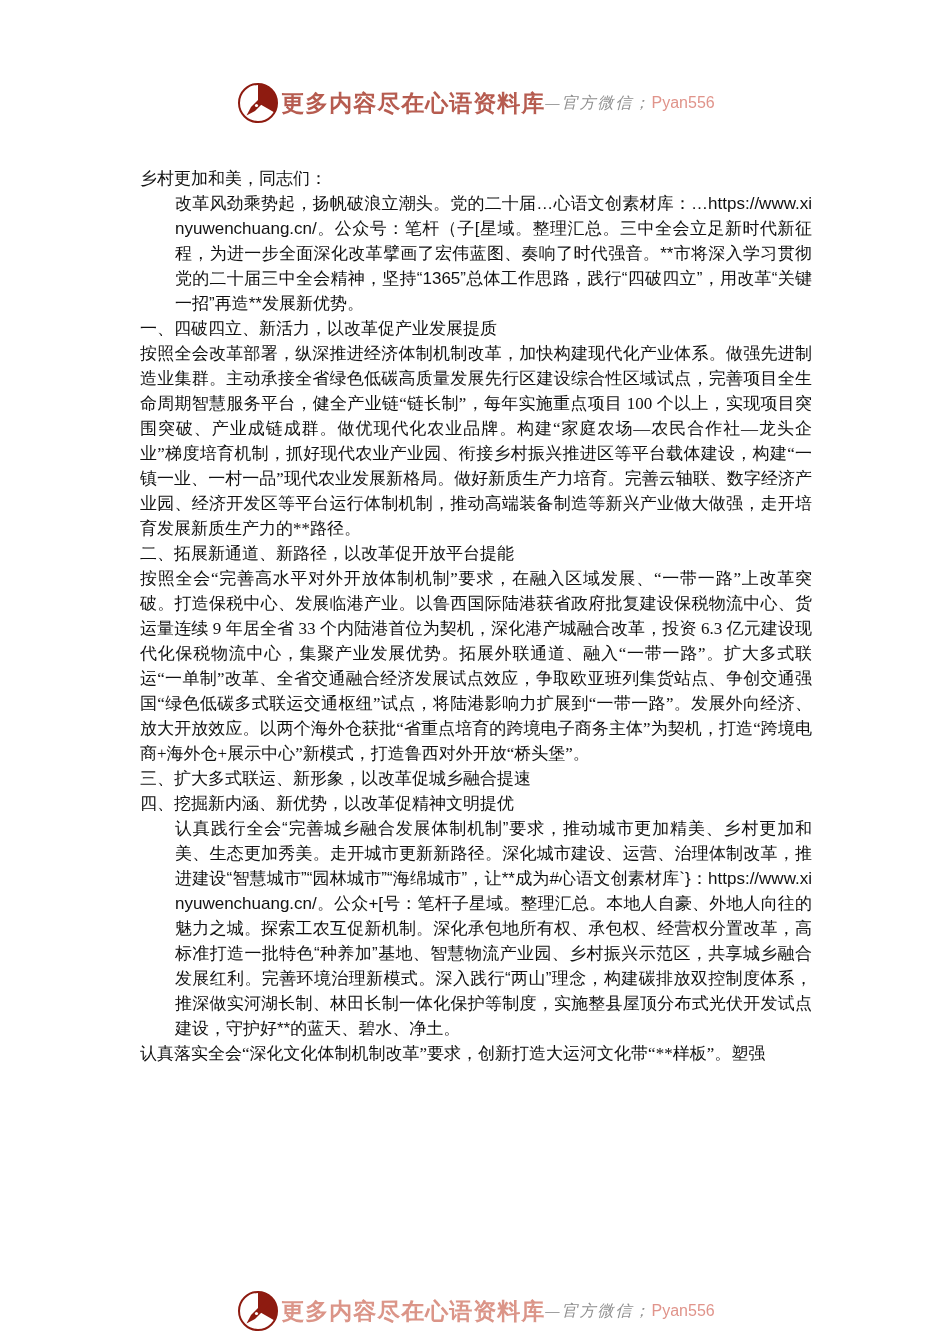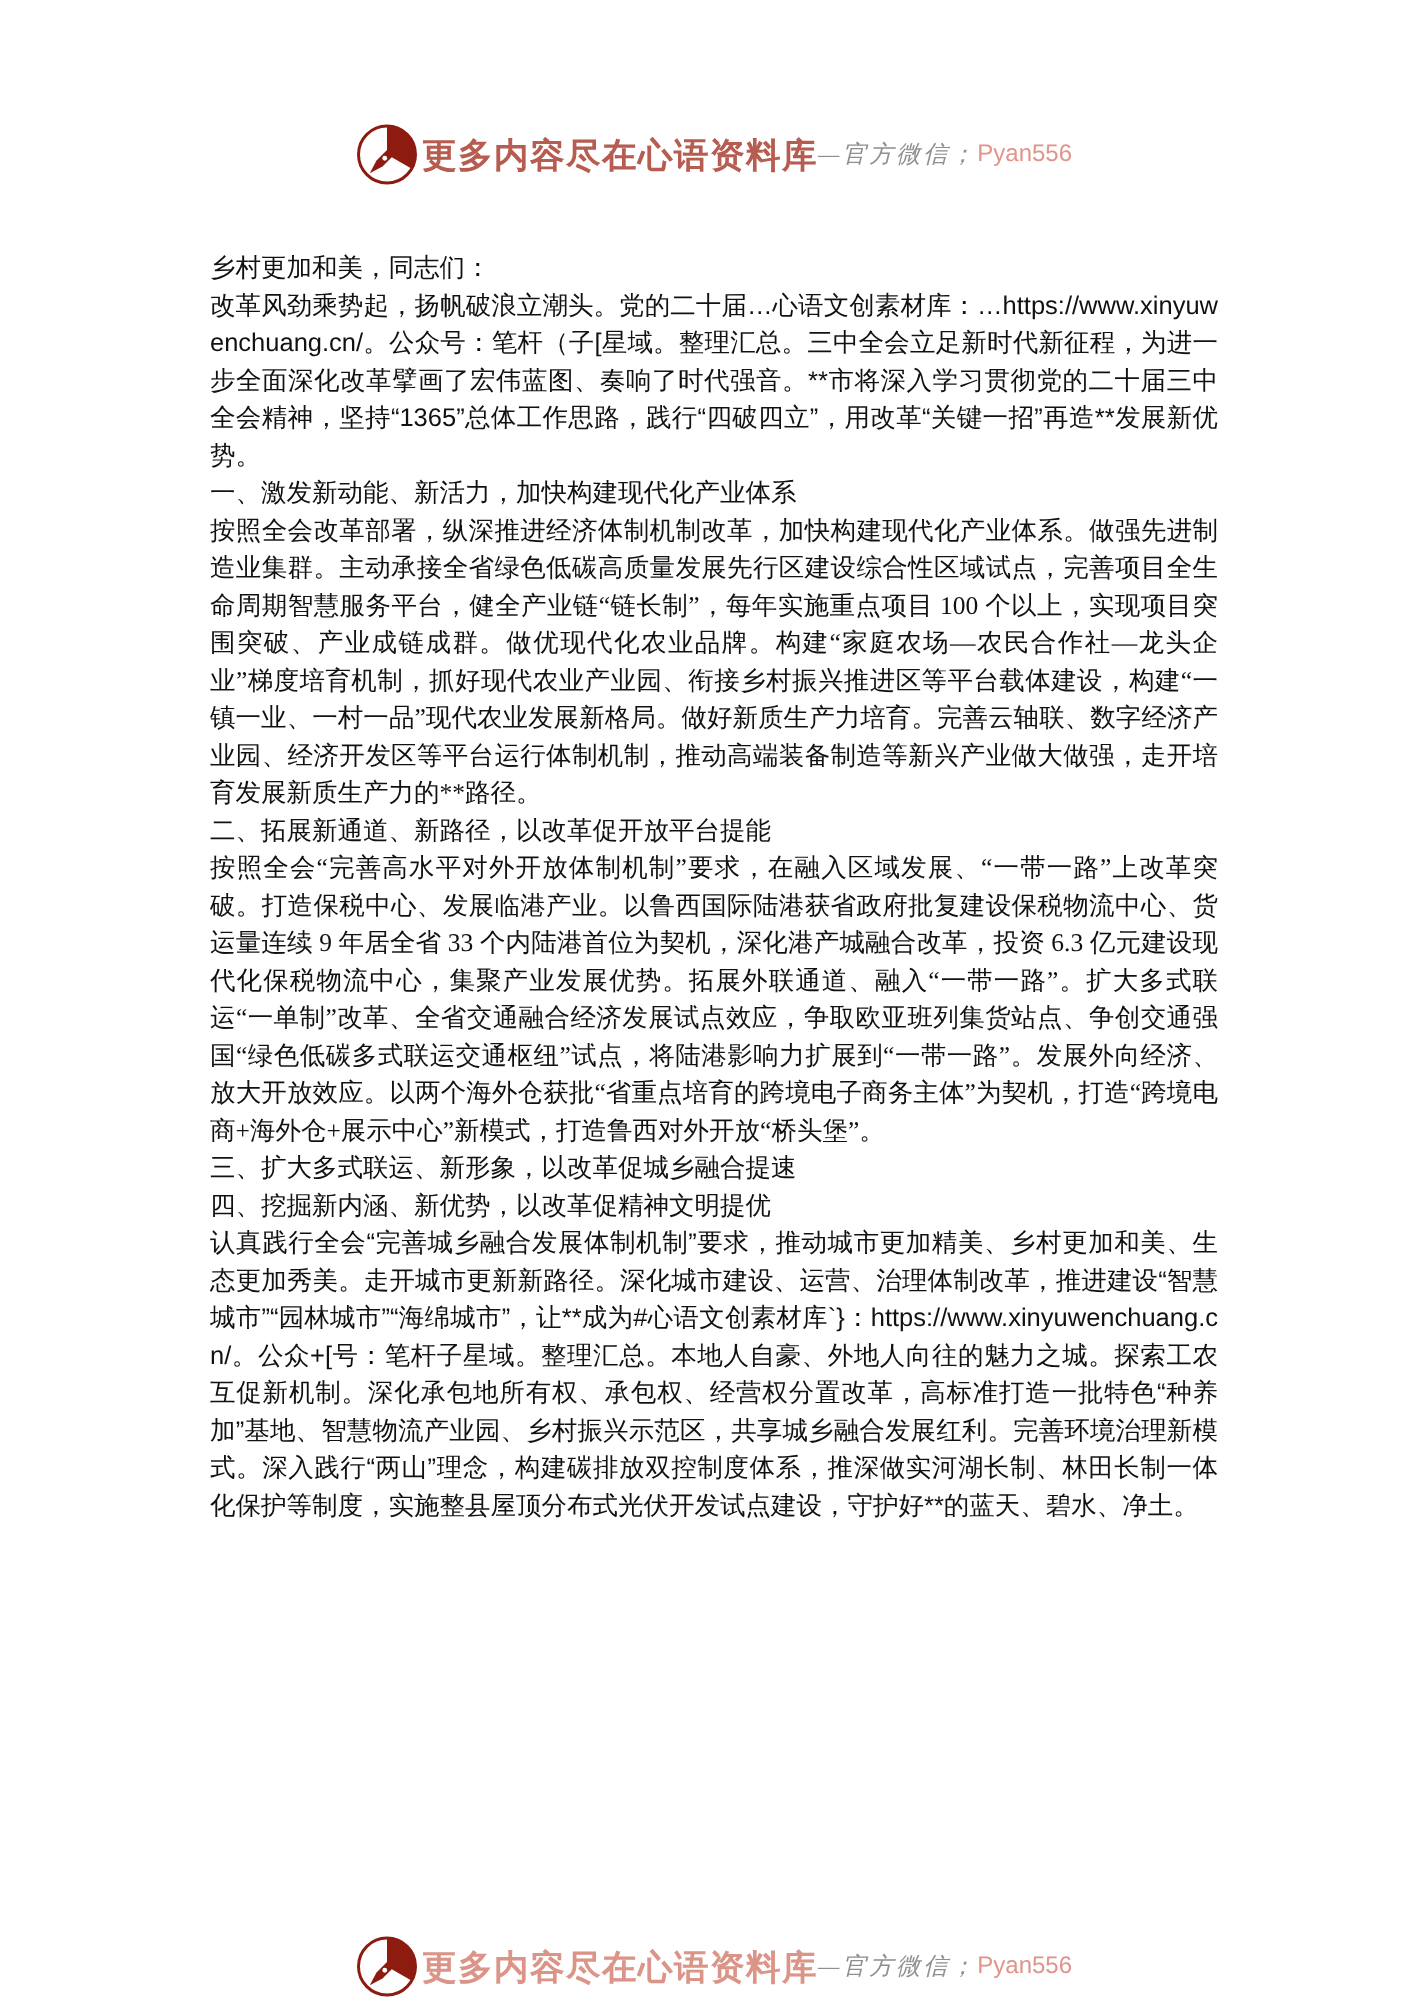--- a/index.html
+++ b/index.html
@@ -71,21 +71,21 @@
   .para {
     margin: 0;
     font-size: 17px;
     line-height: 25px;
     text-align: justify;
     text-justify: inter-ideograph;
     word-break: break-all;
     color: #111111;
   }
   .para.serif { font-family: "Liberation Serif", "DejaVu Serif", serif; }
-  .para.sans  { font-family: "Liberation Sans", "DejaVu Sans", sans-serif; }
+  .para.sans  { font-family: "Liberation Sans", "DejaVu Sans", sans-serif; margin-left: 35px; }
 </style>
 </head>
 <body>
 
 <div class="page">
 
   <div class="brand-row header">
     <svg class="logo-svg" width="46" height="46" viewBox="0 0 46 46">
       <circle cx="23" cy="23" r="19" fill="none" stroke="var(--logo-red, #8e1b10)" stroke-width="2"></circle>
       <path d="M23 4 a19 19 0 0 1 16.5 28.5 L23 23 Z" fill="var(--logo-red, #8e1b10)"></path>
@@ -94,27 +94,28 @@
     </svg>
     <span class="brand-text">更多内容尽在心语资料库</span>
     <span class="wechat-label">—官方微信；</span>
     <span class="wechat-account">Pyan556</span>
   </div>
 
 
   <div class="doc-body" id="doc-body">
       <p class="para serif">乡村更加和美，同志们：</p>
       <p class="para sans">改革风劲乘势起，扬帆破浪立潮头。党的二十届…心语文创素材库：…https://www.xinyuwenchuang.cn/。公众号：笔杆（子[星域。整理汇总。三中全会立足新时代新征程，为进一步全面深化改革擘画了宏伟蓝图、奏响了时代强音。**市将深入学习贯彻党的二十届三中全会精神，坚持“1365”总体工作思路，践行“四破四立”，用改革“关键一招”再造**发展新优势。</p>
-      <p class="para serif">一、激发新动能、新活力，加快构建现代化产业体系</p>
+      <p class="para serif">一、四破四立、新活力，以改革促产业发展提质</p>
       <p class="para serif">按照全会改革部署，纵深推进经济体制机制改革，加快构建现代化产业体系。做强先进制造业集群。主动承接全省绿色低碳高质量发展先行区建设综合性区域试点，完善项目全生命周期智慧服务平台，健全产业链“链长制”，每年实施重点项目 100 个以上，实现项目突围突破、产业成链成群。做优现代化农业品牌。构建“家庭农场—农民合作社—龙头企业”梯度培育机制，抓好现代农业产业园、衔接乡村振兴推进区等平台载体建设，构建“一镇一业、一村一品”现代农业发展新格局。做好新质生产力培育。完善云轴联、数字经济产业园、经济开发区等平台运行体制机制，推动高端装备制造等新兴产业做大做强，走开培育发展新质生产力的**路径。</p>
       <p class="para serif">二、拓展新通道、新路径，以改革促开放平台提能</p>
       <p class="para serif">按照全会“完善高水平对外开放体制机制”要求，在融入区域发展、“一带一路”上改革突破。打造保税中心、发展临港产业。以鲁西国际陆港获省政府批复建设保税物流中心、货运量连续 9 年居全省 33 个内陆港首位为契机，深化港产城融合改革，投资 6.3 亿元建设现代化保税物流中心，集聚产业发展优势。拓展外联通道、融入“一带一路”。扩大多式联运“一单制”改革、全省交通融合经济发展试点效应，争取欧亚班列集货站点、争创交通强国“绿色低碳多式联运交通枢纽”试点，将陆港影响力扩展到“一带一路”。发展外向经济、放大开放效应。以两个海外仓获批“省重点培育的跨境电子商务主体”为契机，打造“跨境电商+海外仓+展示中心”新模式，打造鲁西对外开放“桥头堡”。</p>
       <p class="para serif">三、扩大多式联运、新形象，以改革促城乡融合提速</p>
       <p class="para serif">四、挖掘新内涵、新优势，以改革促精神文明提优</p>
       <p class="para sans">认真践行全会“完善城乡融合发展体制机制”要求，推动城市更加精美、乡村更加和美、生态更加秀美。走开城市更新新路径。深化城市建设、运营、治理体制改革，推进建设“智慧城市”“园林城市”“海绵城市”，让**成为#心语文创素材库`}：https://www.xinyuwenchuang.cn/。公众+[号：笔杆子星域。整理汇总。本地人自豪、外地人向往的魅力之城。探索工农互促新机制。深化承包地所有权、承包权、经营权分置改革，高标准打造一批特色“种养加”基地、智慧物流产业园、乡村振兴示范区，共享城乡融合发展红利。完善环境治理新模式。深入践行“两山”理念，构建碳排放双控制度体系，推深做实河湖长制、林田长制一体化保护等制度，实施整县屋顶分布式光伏开发试点建设，守护好**的蓝天、碧水、净土。</p>
+      <p class="para serif">认真落实全会“深化文化体制机制改革”要求，创新打造大运河文化带“**样板”。塑强</p>
     </div>
 
   <div class="brand-row footer">
     <svg class="logo-svg" width="46" height="46" viewBox="0 0 46 46">
       <circle cx="23" cy="23" r="19" fill="none" stroke="var(--logo-red, #8e1b10)" stroke-width="2"></circle>
       <path d="M23 4 a19 19 0 0 1 16.5 28.5 L23 23 Z" fill="var(--logo-red, #8e1b10)"></path>
       <path d="M33 10 L16 27 l-4.5 8.5 L20 31 L37 14 Z" fill="var(--logo-red, #8e1b10)"></path>
       <circle cx="21.5" cy="25.5" r="1.6" fill="#ffffff"></circle>
     </svg>
     <span class="brand-text">更多内容尽在心语资料库</span>

